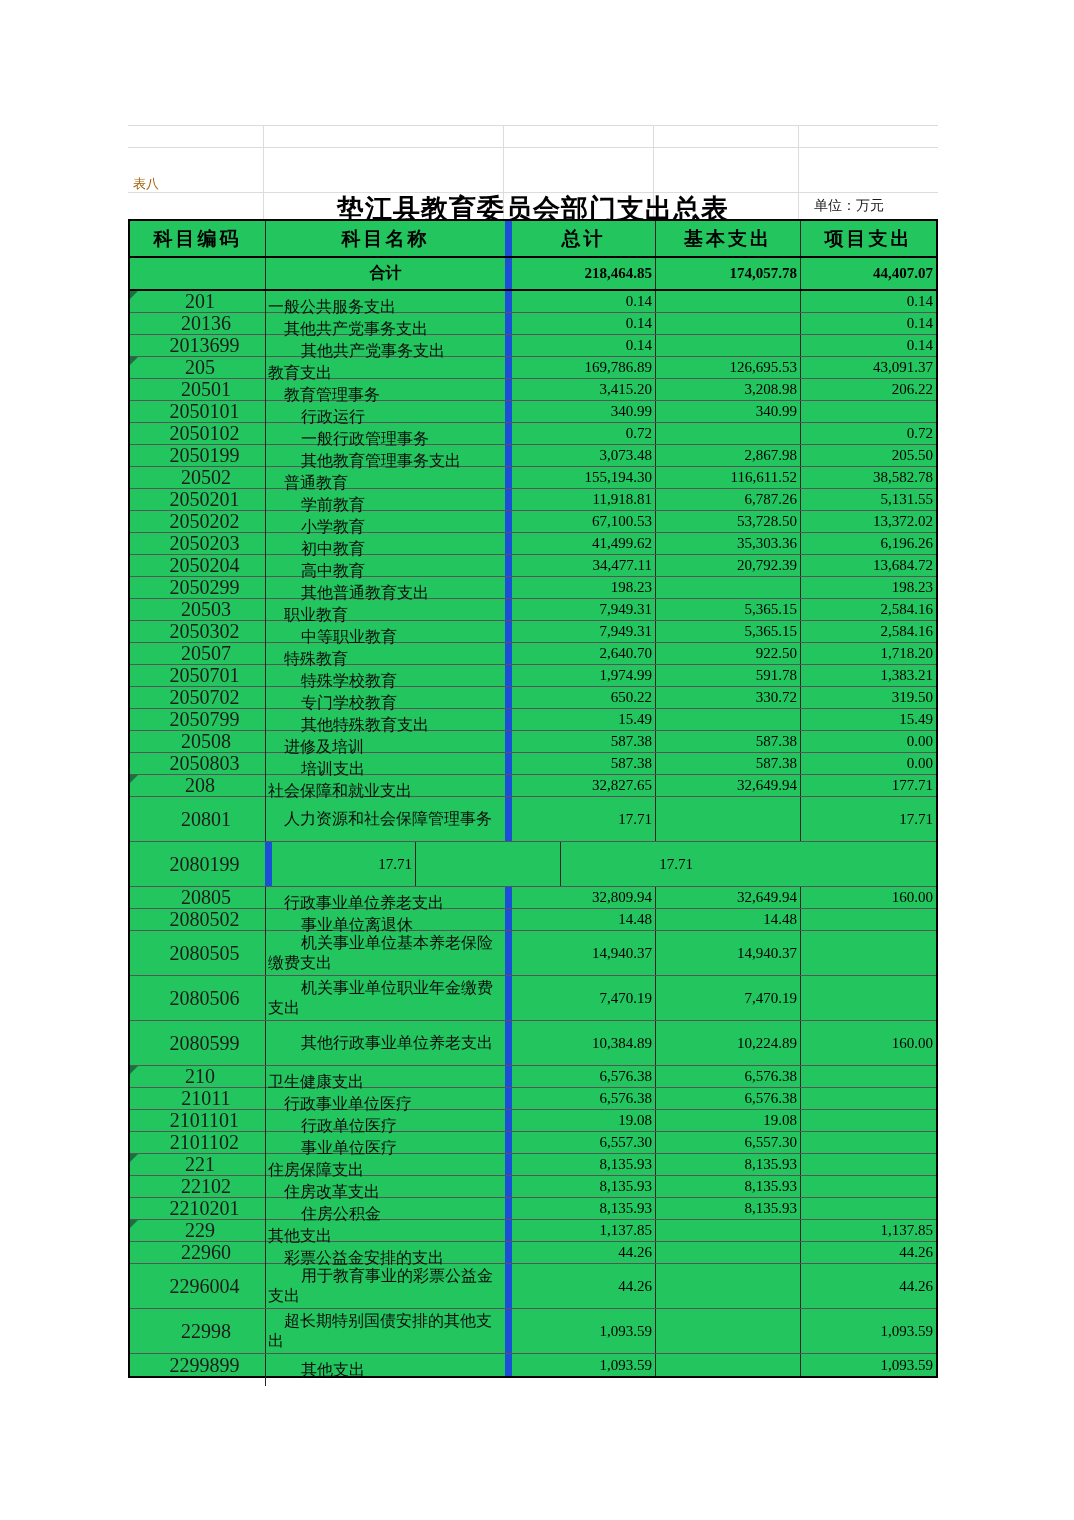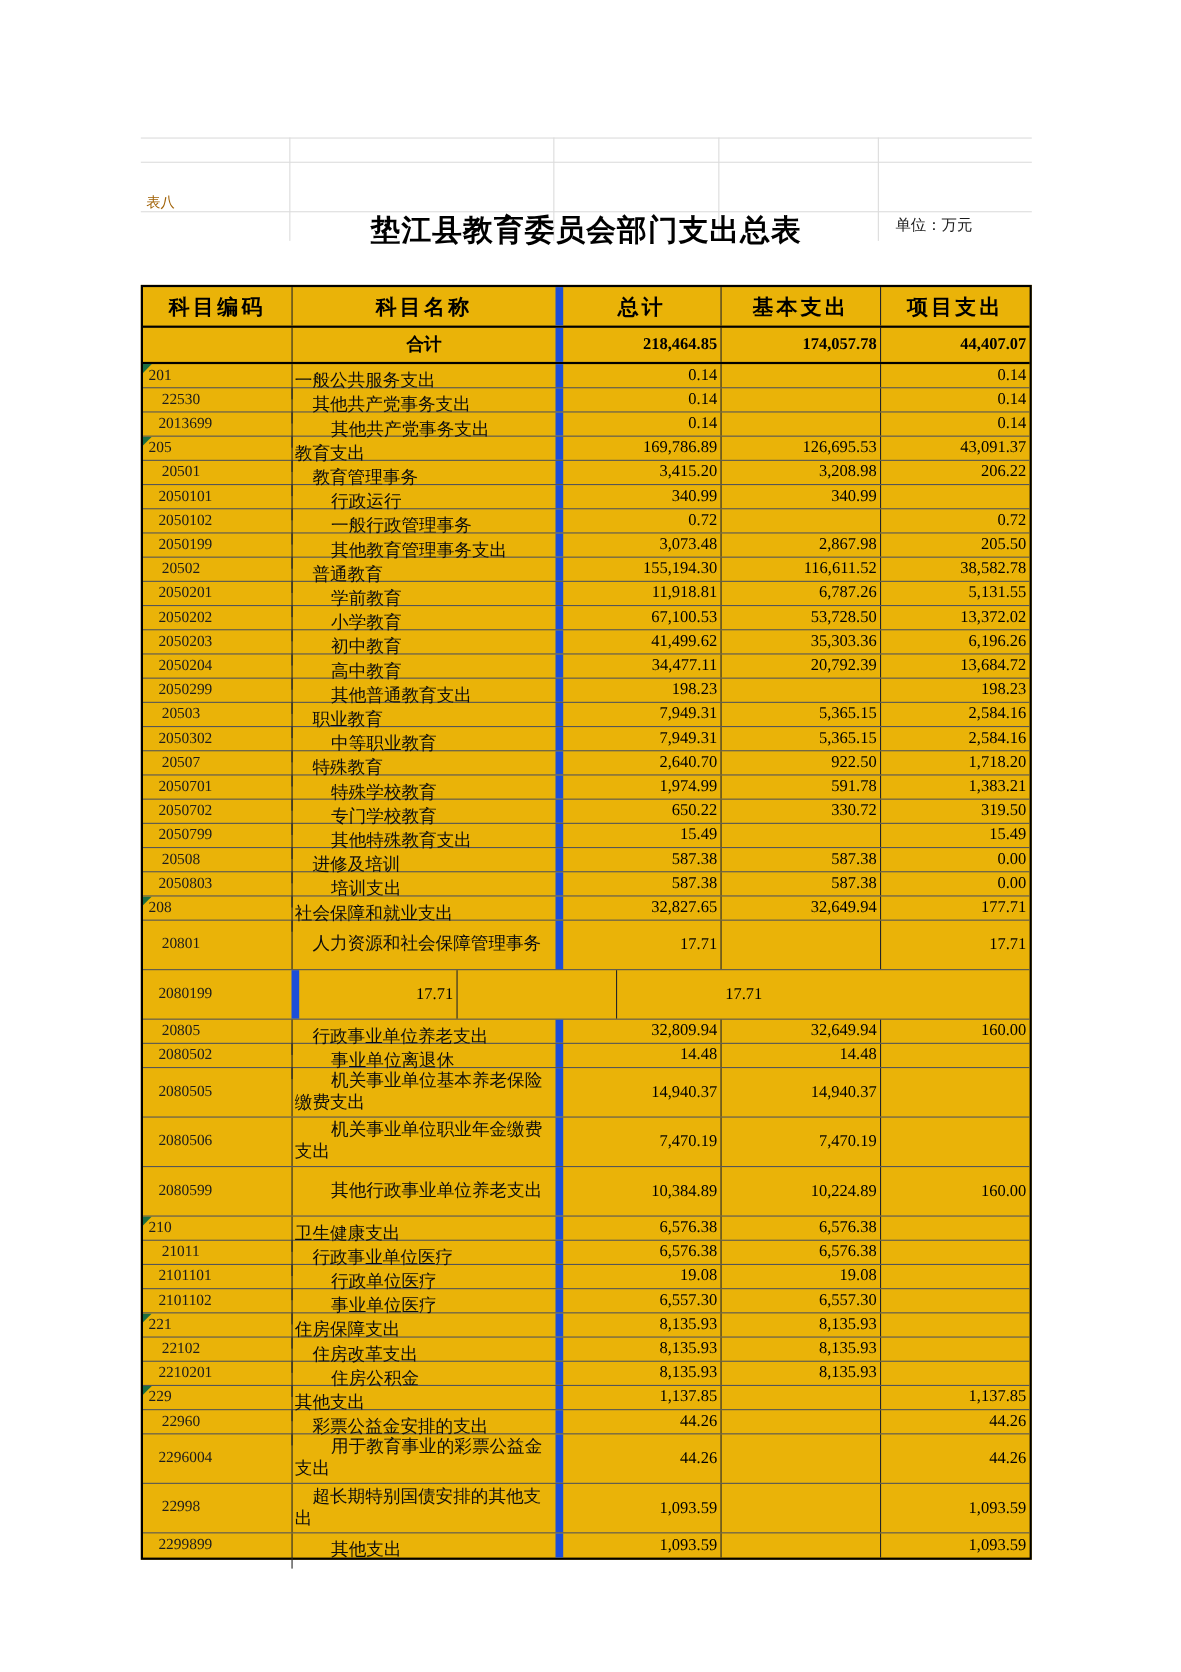--- a/index.html
+++ b/index.html
@@ -24,21 +24,21 @@
     text-align:center; font-family:Liberation Serif, serif;
     font-weight:bold; font-size:27px; letter-spacing:1px; color:#000;margin-top:40px;
   }
   .unit-label {
     position:absolute; top:67px; left:652px; width:138px; height:27px; line-height:27px;
     text-align:center; font-size:14px; color:#1a1a1a;
   }
 
   .tbl {
     position:absolute; top:94px; left:0; width:810px;
-    border:2px solid #000; background:#eab308;margin-top:40px;
+    border:2px solid #000; background:#22c55e;
   }
   .trow { display:flex; border-bottom:1px solid #565656; }
   #rows .trow:last-child { border-bottom:none; }
 
   .cell { display:flex; align-items:center; overflow:hidden; }
   .c1 { width:135px; }
   .c2 { width:240px; border-left:1px solid #262626; }
   .c3 { width:150px; border-left:7px solid #1d4ed8; }
   .c4 { width:145px; border-left:1px solid #262626; }
   .c5 { width:136px; border-left:1px solid #262626; }
@@ -50,21 +50,21 @@
   }
 
   .total-row { height:33px; border-bottom:2px solid #000; font-weight:bold; }
   .total-row .name-c { justify-content:center; font-size:16px;font-family:Liberation Mono, monospace; }
   .total-row .num { font-size:15px; }
 
   .h1 { height:22px; }
   .h2 { height:45px; }
 
   .num { justify-content:flex-end; padding-right:3px; font-size:15px; }
-  .code { position:relative; font-size:14px; color:#1c1c1c; }
+  .code { position:relative; font-size:20px; color:#1c1c1c;justify-content:center; }
   .pl1 { padding-left:5px; }
   .pl2 { padding-left:17px; }
   .pl3 { padding-left:14px; }
 
   .name { padding:16px 2px; }
   .name span {
     display:block; width:100%; font-size:16px; line-height:20px;
     word-break:break-all; color:#0d0d0d;
   }
   .ind1 { text-indent:0; }
@@ -127,21 +127,21 @@
           </div>
           <div class="cell c4 num">
             <span></span>
           </div>
           <div class="cell c5 num">
             <span>0.14</span>
           </div>
         </div>
         <div class="trow h1">
           <div class="cell c1 code pl2">
-            <span>22530</span>
+            <span>20136</span>
           </div>
           <div class="cell c2 name">
             <span class="ind2">其他共产党事务支出</span>
           </div>
           <div class="cell c3 num">
             <span>0.14</span>
           </div>
           <div class="cell c4 num">
             <span></span>
           </div>

